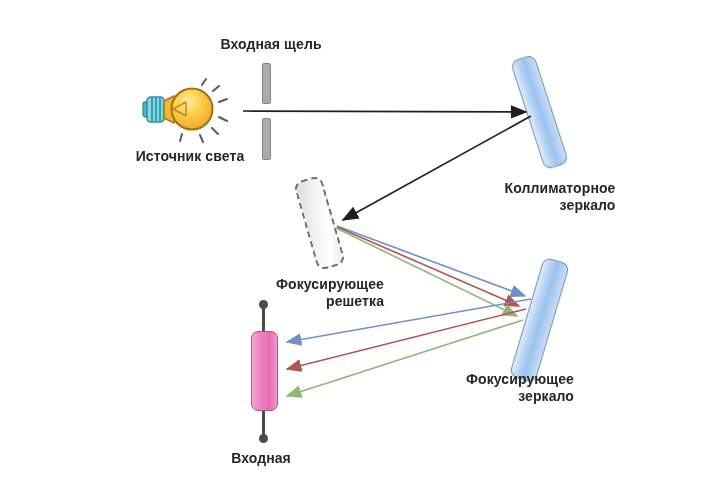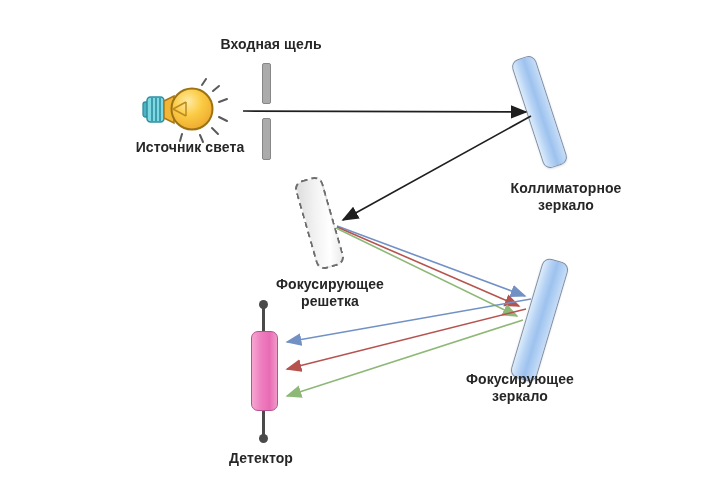--- a/index.html
+++ b/index.html
@@ -5,21 +5,21 @@
   html,body{margin:0;padding:0;}
   body{
     width:723px;height:489px;position:relative;overflow:hidden;
     background:#ffffff;
     font-family:"Liberation Sans","DejaVu Sans",sans-serif;
   }
   .stage{position:absolute;inset:0;width:723px;height:489px;}
   .lbl{
     position:absolute;transform:translate(-50%,-50%);
     font-size:14px;font-weight:bold;color:#262626;
-    text-align:center;white-space:pre-line;line-height:17px;
+    text-align:right;white-space:pre-line;line-height:17px;
     letter-spacing:0.1px;
   }
   .slitbar{
     position:absolute;width:9px;background:#ababab;
     border:1px solid #878787;border-radius:2px;box-sizing:border-box;
   }
   .mirror{
     position:absolute;box-sizing:border-box;border-radius:8px;
     border:1.5px solid #7e8da3;
     background:linear-gradient(90deg,#dcecfb 0%,#b5d2f4 30%,#9dc2ee 55%,#c6ddf8 100%);
@@ -115,21 +115,21 @@
     <line x1="337" y1="226" x2="525" y2="296" stroke-width="1.6" marker-end="url(#ah-blue)" stroke="#7191c5"></line>
     <line x1="337" y1="227" x2="519" y2="306" stroke-width="1.6" marker-end="url(#ah-red)" stroke="#b6534f"></line>
     <line x1="336" y1="228" x2="517" y2="316" stroke-width="1.6" marker-end="url(#ah-green)" stroke="#8eb877"></line>
 
     <line x1="531" y1="299" x2="287" y2="342" stroke-width="1.6" marker-end="url(#ah-blue)" stroke="#7191c5"></line>
     <line x1="526" y1="309" x2="287" y2="369" stroke-width="1.6" marker-end="url(#ah-red)" stroke="#b6534f"></line>
     <line x1="523" y1="320" x2="287" y2="396" stroke-width="1.6" marker-end="url(#ah-green)" stroke="#8eb877"></line>
   </svg>
 
   <div class="lbl" style="left:271px;top:44px;">Входная щель</div>
-  <div class="lbl" style="left:190px;top:147px;">Источник света</div>
-  <div class="lbl" style="left:560px;top:197px;margin-left:6px;">Коллиматорное
+  <div class="lbl" style="left:190px;top:156px;">Источник света</div>
+  <div class="lbl" style="left:560px;top:197px;">Коллиматорное
 зеркало</div>
   <div class="lbl" style="left:330px;top:293px;">Фокусирующее
 решетка</div>
   <div class="lbl" style="left:520px;top:388px;">Фокусирующее
 зеркало</div>
-  <div class="lbl" style="left:261px;top:458px;">Детектор</div>
+  <div class="lbl" style="left:261px;top:458px;">Входная</div>
 </div>
 
 </body></html>

